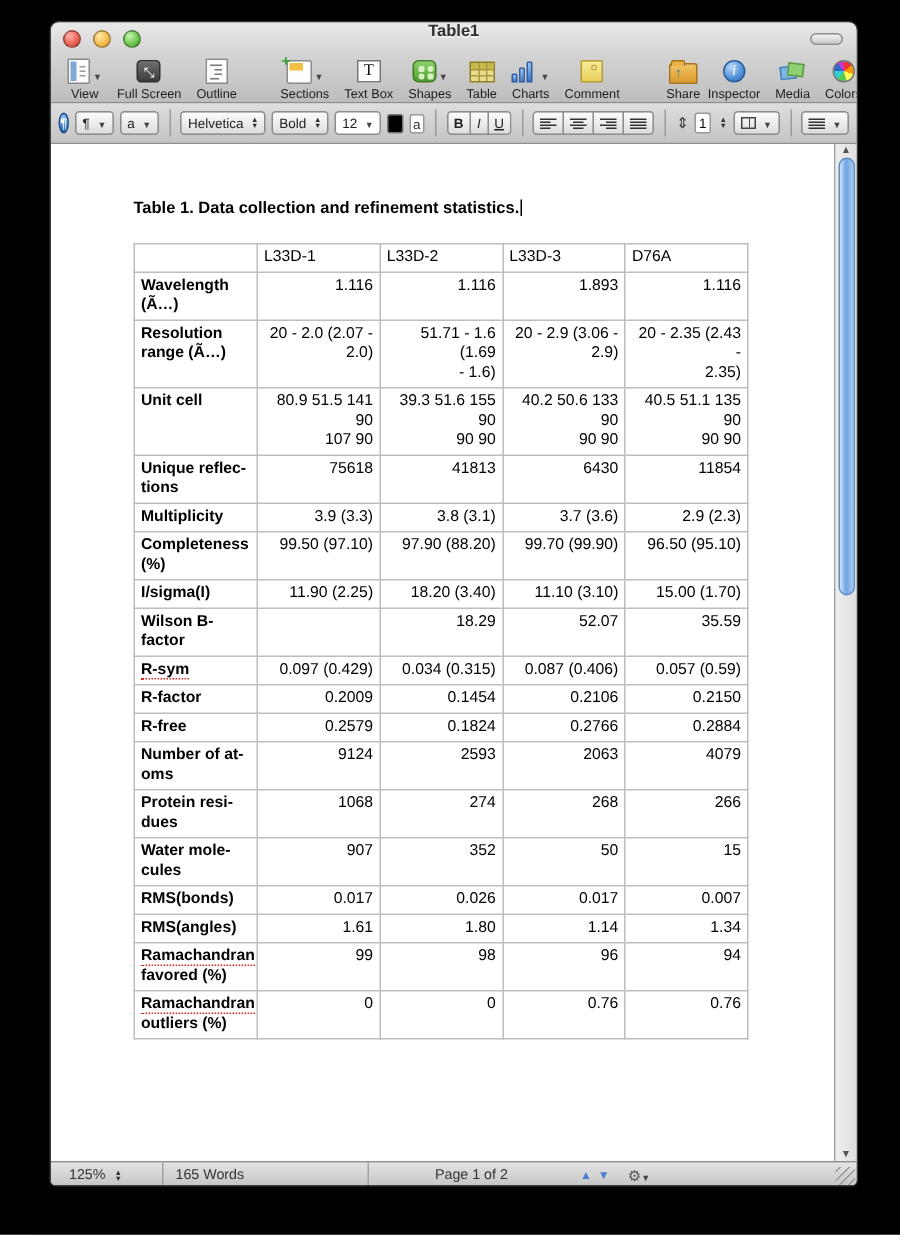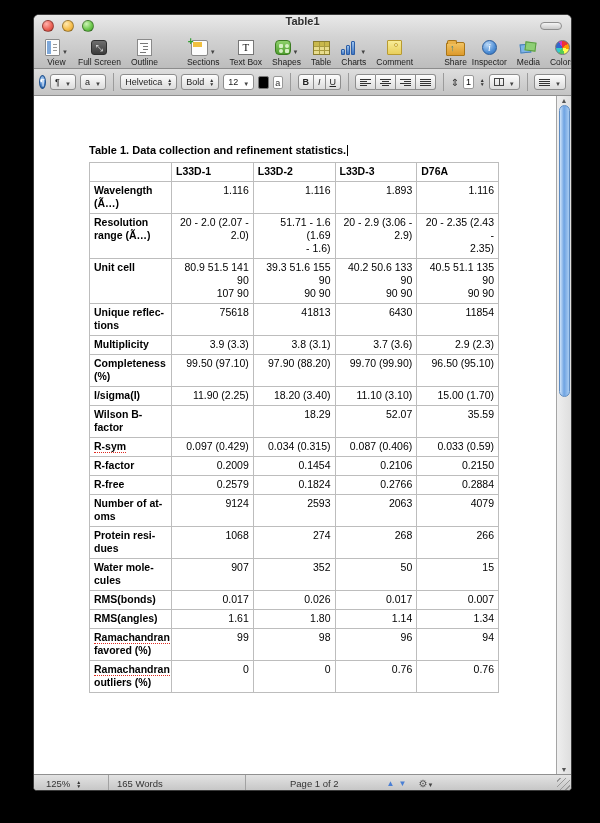--- a/index.html
+++ b/index.html
@@ -98,28 +98,28 @@
   .seg .fbtn:first-child { border-radius:3px 0 0 3px; border-left-width:1px; }
   .seg .fbtn:last-child { border-radius:0 3px 3px 0; }
   .alicon { display:inline-block; width:11px; height:9px; }
   .alicon i { display:block; height:1px; background:#333; margin-top:1px; }
   .spnum { width:22px; height:14px; background:#fff; border:1px solid #999; border-radius:2px;
     font-size:9px; text-align:center; line-height:13px; }
 
   
   .docarea { position:relative; height:678px; background:#fff; overflow:hidden; }
   .page { position:absolute; left:0; top:0; right:15px; bottom:0; background:#fff; }
-  .doc-title { position:absolute; left:55px; top:48px; font-size:11px; font-weight:700; color:#000; }
+  .doc-title { position:absolute; left:55px; top:37px; font-size:11px; font-weight:700; color:#000; }
   .cursor { display:inline-block; width:1px; height:11px; background:#000; vertical-align:-2px; margin-left:1px; }
 
   table.stats { position:absolute; left:55px; top:66px; width:410px; border-collapse:collapse;
     font-size:10.5px; color:#000; table-layout:fixed; }
   table.stats td { border:1px solid #bdbdbd; padding:2px 4px 3px 4px; vertical-align:top;
     line-height:13px; white-space:pre-line; overflow:hidden; }
-  table.stats .chead { font-weight:700; text-align:left; }
+  table.stats .chead { font-weight:400; text-align:left; }
   table.stats .rlabel { font-weight:700; width:82px; }
   table.stats .rval { text-align:right; width:82px; }
   .sq { border-bottom:1.5px dotted #e02b20; }
 
   
   .scrollbar { position:absolute; right:0; top:0; bottom:0; width:15px;
     background:linear-gradient(90deg,#efefef,#dedede); border-left:1px solid #a5a5a5; }
   .sb-arrow { position:absolute; left:0; right:0; text-align:center; font-size:7px; color:#555; }
   .sb-thumb { position:absolute; left:1.5px; width:11px; top:9px; height:292px; border-radius:6px;
     background:linear-gradient(90deg,#cfe4fa,#6ea3e2 45%,#a9ccf2); border:1px solid #5e8cc2; }
@@ -459,21 +459,21 @@
               <td class="rval"></td>
               <td class="rval">18.29</td>
               <td class="rval">52.07</td>
               <td class="rval">35.59</td>
             </tr>
             <tr>
               <td class="rlabel"><span class="sq">R-sym</span></td>
               <td class="rval">0.097 (0.429)</td>
               <td class="rval">0.034 (0.315)</td>
               <td class="rval">0.087 (0.406)</td>
-              <td class="rval">0.033 (0.59)</td>
+              <td class="rval">0.057 (0.59)</td>
             </tr>
             <tr>
               <td class="rlabel">R-factor</td>
               <td class="rval">0.2009</td>
               <td class="rval">0.1454</td>
               <td class="rval">0.2106</td>
               <td class="rval">0.2150</td>
             </tr>
             <tr>
               <td class="rlabel">R-free</td>

